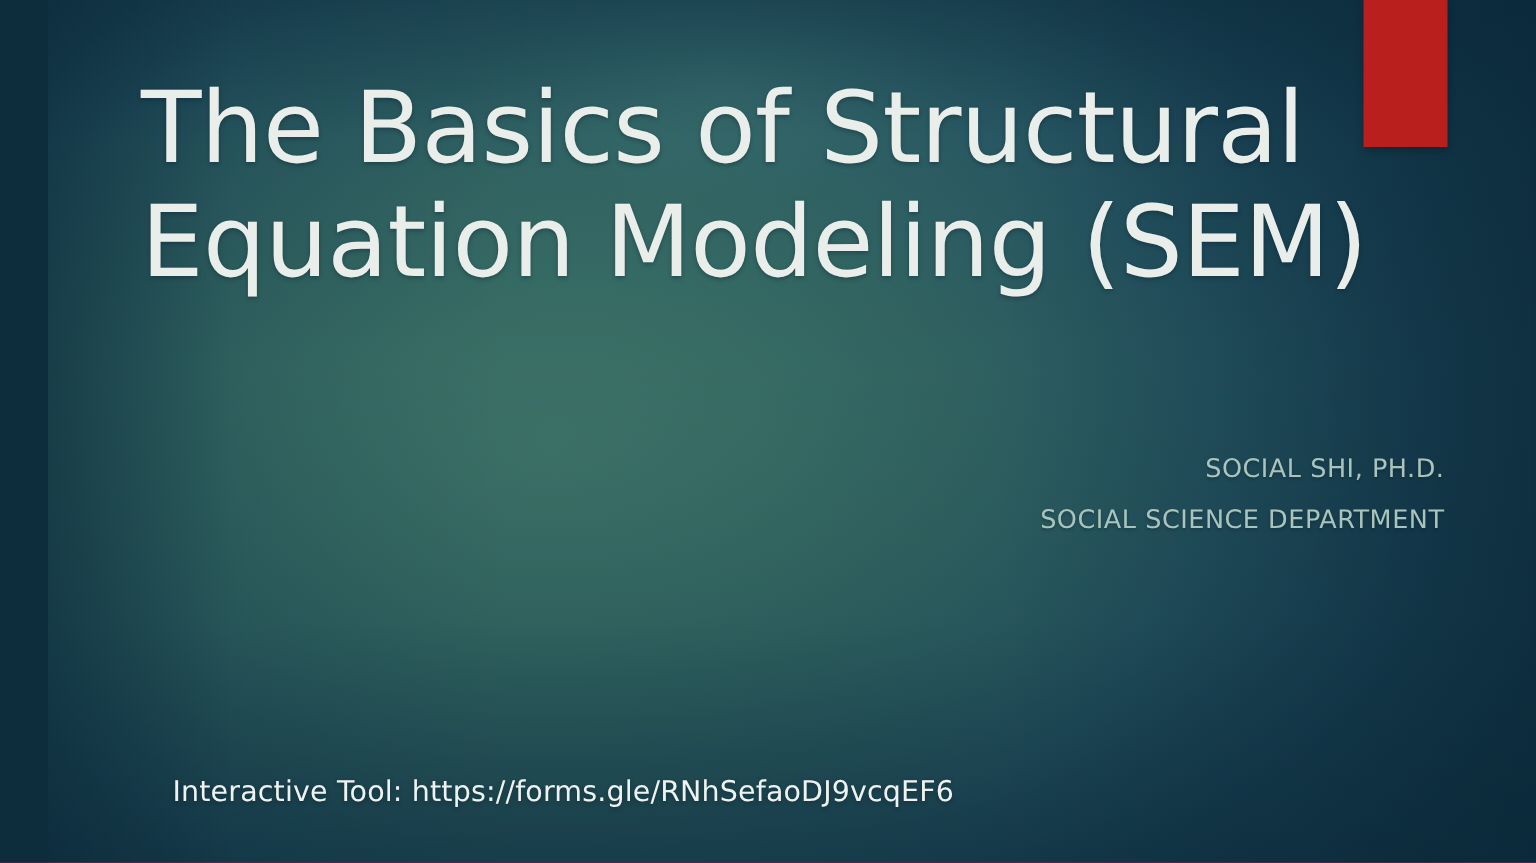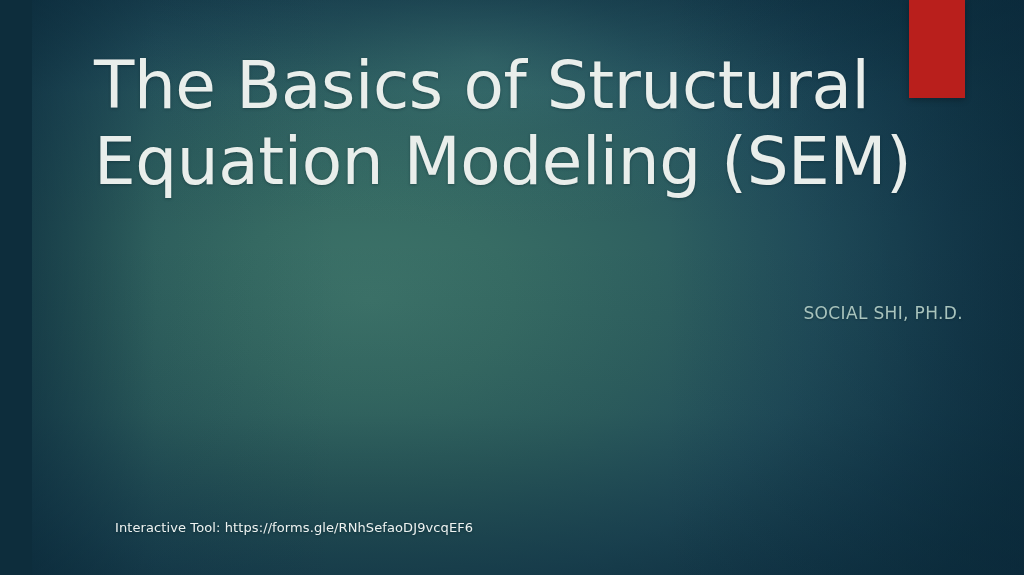--- a/index.html
+++ b/index.html
@@ -112,21 +112,21 @@
     color: #a9c4bd;
     text-shadow: 0 1px 2px rgba(5,25,35,0.30);
     white-space: nowrap;
   }
 
   
   #footer-note {
     position: absolute;
     left: 83px;
     top: 515px;
-    font-size: 13px;
+    font-size: 19px;
     line-height: 26px;
     letter-spacing: 0.1px;
     color: #eef3f1;
     text-shadow: 0 1px 3px rgba(5,25,35,0.38);
     white-space: nowrap;
   }
 </style>
 </head>
 <body>
 
@@ -137,17 +137,18 @@
   <div class="bg-layer bg-vignette"></div>
   <div class="bg-layer bg-edge-right"></div>
 
   <div id="accent-bar"></div>
 
   <h1 id="title">The Basics of Structural
 Equation Modeling (SEM)</h1>
 
   <div id="author-block">
     <div class="author-line">SOCIAL SHI, PH.D.</div>
+    <div class="author-line">SOCIAL SCIENCE DEPARTMENT</div>
   </div>
 
   <div id="footer-note">Interactive Tool: https://forms.gle/RNhSefaoDJ9vcqEF6</div>
 
 </div>
 
 </body></html>

